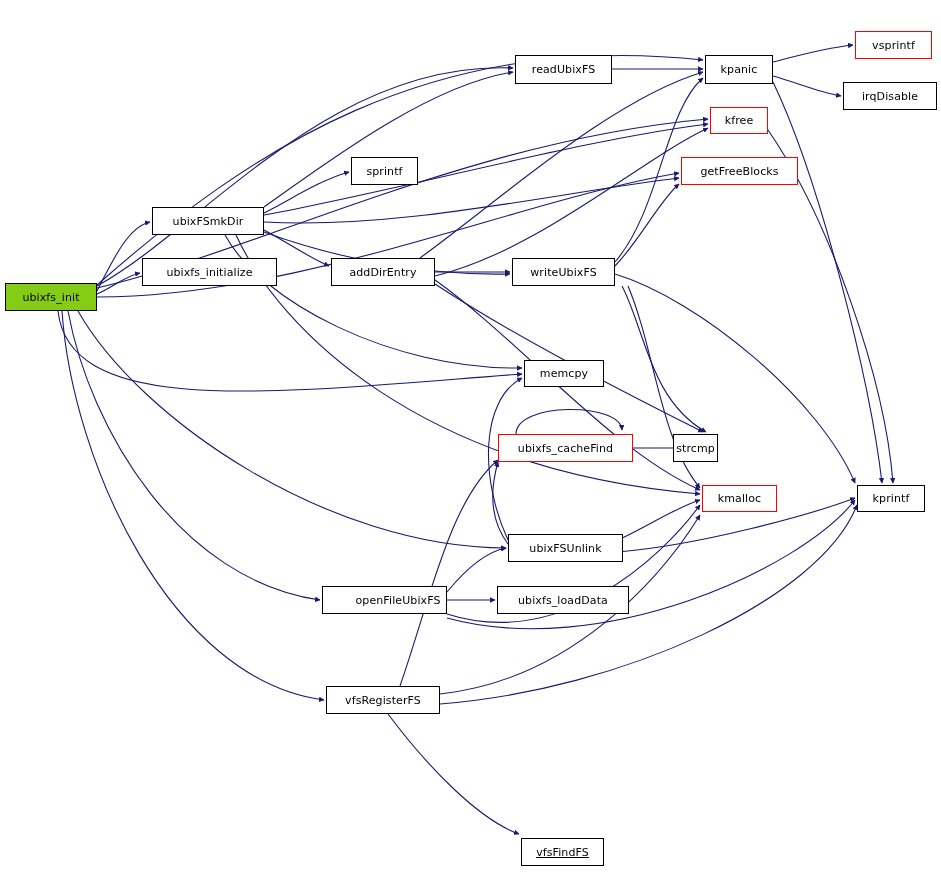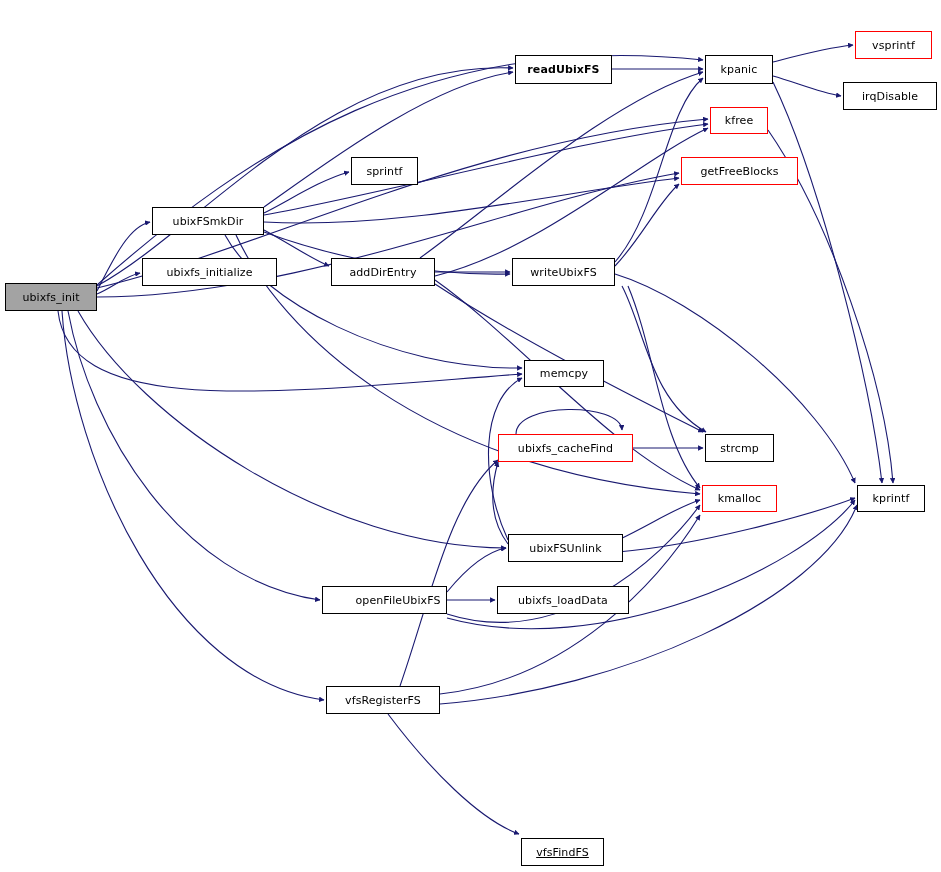--- a/index.html
+++ b/index.html
@@ -35,21 +35,21 @@
     font-size: 11px;
     color: #000000;
     white-space: nowrap;
     letter-spacing: 0.1px;
     z-index: 3;
   }
   .node.red {
     border-color: #ff0000;
   }
   .node.filled {
-    background: #a3a3a3;
+    background: #84cc16;
   }
   .node-label {
     line-height: 1;
     padding: 0 2px;
   }
 </style>
 </head>
 <body>
 
 <div id="canvas">
@@ -120,21 +120,21 @@
       </div>
       <div class="node" style="left: 142px; top: 258px; width: 135px; height: 28px;">
         <span class="node-label">ubixfs_initialize</span>
       </div>
       <div class="node" style="left: 351px; top: 157px; width: 67px; height: 28px;">
         <span class="node-label">sprintf</span>
       </div>
       <div class="node" style="left: 331px; top: 258px; width: 104px; height: 28px;">
         <span class="node-label">addDirEntry</span>
       </div>
-      <div class="node" style="left: 515px; top: 55px; width: 97px; height: 29px; font-weight: bold;">
+      <div class="node" style="left: 515px; top: 55px; width: 97px; height: 29px;">
         <span class="node-label">readUbixFS</span>
       </div>
       <div class="node" style="left: 512px; top: 258px; width: 103px; height: 28px;">
         <span class="node-label">writeUbixFS</span>
       </div>
       <div class="node" style="left: 705px; top: 55px; width: 68px; height: 29px;">
         <span class="node-label">kpanic</span>
       </div>
       <div class="node red" style="left: 855px; top: 31px; width: 77px; height: 28px;">
         <span class="node-label">vsprintf</span>
@@ -147,21 +147,21 @@
       </div>
       <div class="node red" style="left: 681px; top: 157px; width: 117px; height: 28px;">
         <span class="node-label">getFreeBlocks</span>
       </div>
       <div class="node" style="left: 524px; top: 360px; width: 80px; height: 27px;">
         <span class="node-label">memcpy</span>
       </div>
       <div class="node red" style="left: 498px; top: 434px; width: 135px; height: 28px;">
         <span class="node-label">ubixfs_cacheFind</span>
       </div>
-      <div class="node" style="left: 705px; top: 434px; width: 69px; height: 28px;">
+      <div class="node" style="left: 673px; top: 434px; width: 45px; height: 28px;">
         <span class="node-label">strcmp</span>
       </div>
       <div class="node red" style="left: 702px; top: 485px; width: 75px; height: 27px;">
         <span class="node-label">kmalloc</span>
       </div>
       <div class="node" style="left: 857px; top: 485px; width: 68px; height: 27px;">
         <span class="node-label">kprintf</span>
       </div>
       <div class="node" style="left: 508px; top: 534px; width: 115px; height: 28px;">
         <span class="node-label">ubixFSUnlink</span>

